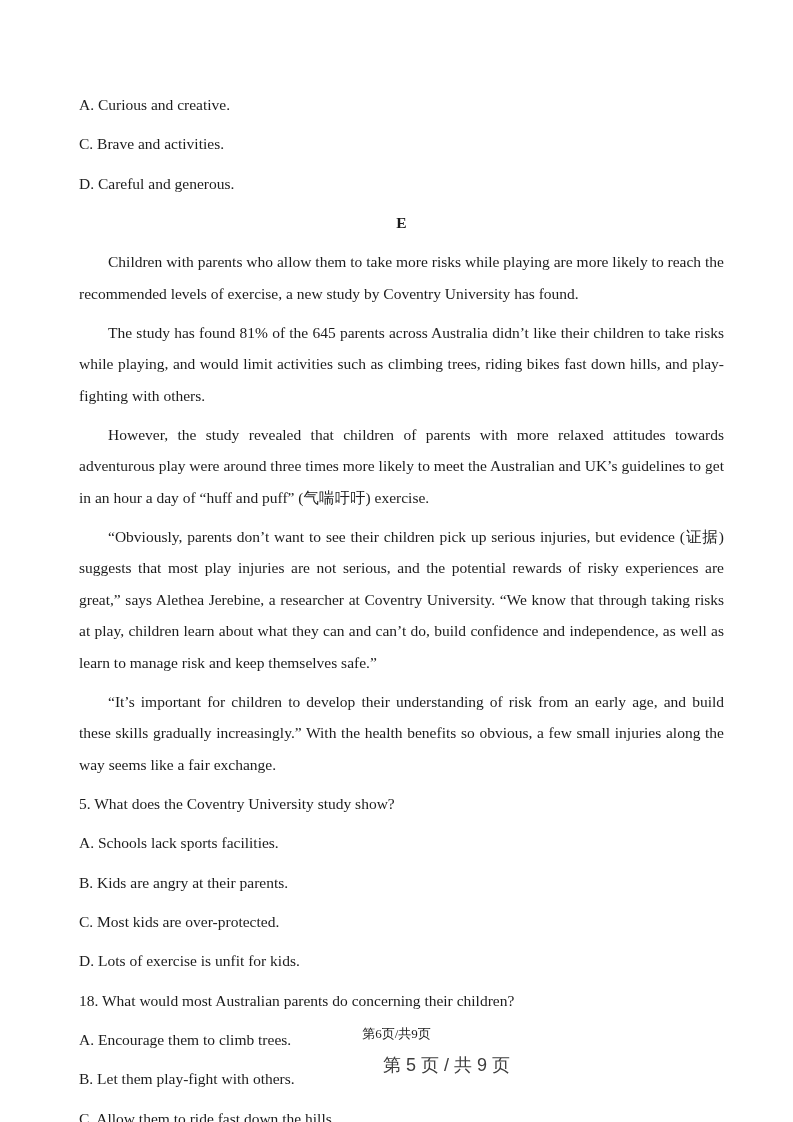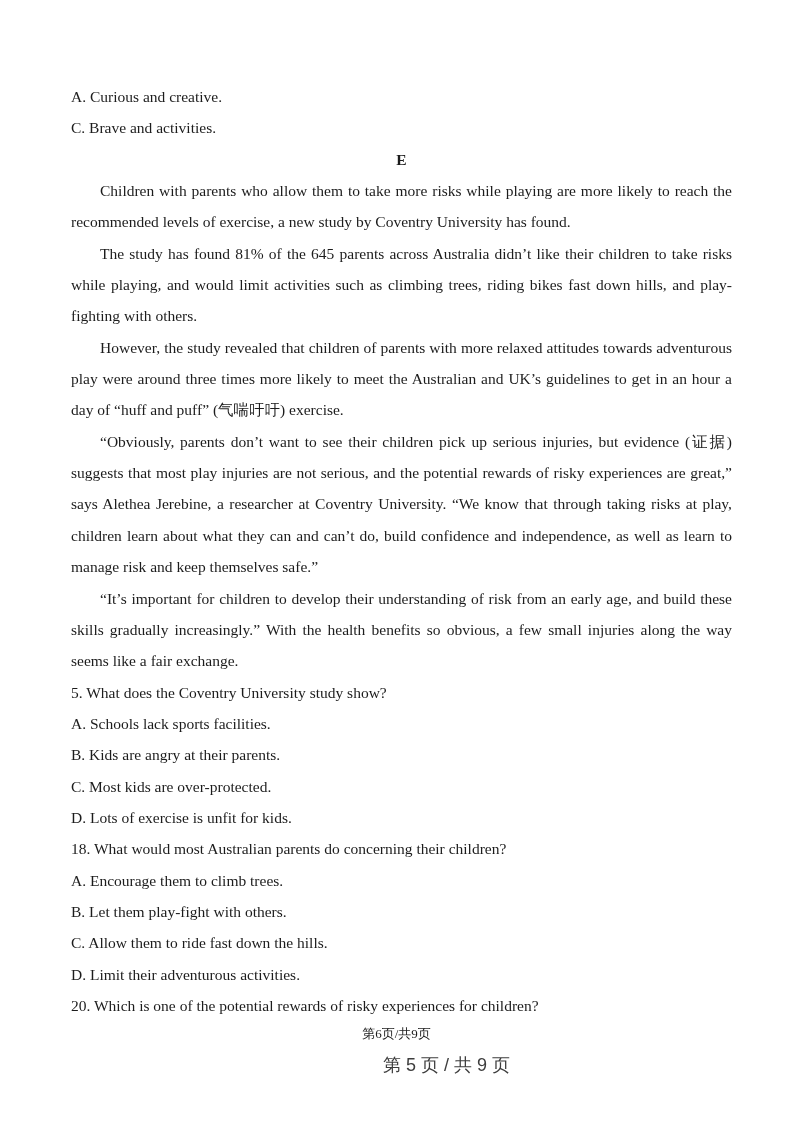--- a/index.html
+++ b/index.html
@@ -17,21 +17,21 @@
     color: #1c1c1c;
     font-size: 15.5px;
   }
   .content {
     position: absolute;
     left: 71px;
     top: 81px;
     width: 661px;
     line-height: 31.35px;
   }
-  .content p { margin: 0; }
+  .content p { margin: 8px; }
   .para {
     text-align: justify;
     text-indent: 29px;
   }
   .option, .question {
     text-align: left;
     text-indent: 0;
   }
   .heading {
     text-align: center;
@@ -58,20 +58,21 @@
   }
 </style>
 </head>
 <body>
 
 <div class="page">
   <div class="content">
 
     <p class="option">A. Curious and creative.</p>
     <p class="option">C. Brave and activities.</p>
+    <p class="option">D. Careful and generous.</p>
 
     <p class="heading">E</p>
 
     <p class="para">Children with parents who allow them to take more risks while playing are more likely to reach the recommended levels of exercise, a new study by Coventry University has found.</p>
     <p class="para">The study has found 81% of the 645 parents across Australia didn’t like their children to take risks while playing, and would limit activities such as climbing trees, riding bikes fast down hills, and play-fighting with others.</p>
     <p class="para">However, the study revealed that children of parents with more relaxed attitudes towards adventurous play were around three times more likely to meet the Australian and UK’s guidelines to get in an hour a day of “huff and puff” (气喘吁吁) exercise.</p>
     <p class="para">“Obviously, parents don’t want to see their children pick up serious injuries, but evidence (证据) suggests that most play injuries are not serious, and the potential rewards of risky experiences are great,” says Alethea Jerebine, a researcher at Coventry University. “We know that through taking risks at play, children learn about what they can and can’t do, build confidence and independence, as well as learn to manage risk and keep themselves safe.”</p>
     <p class="para">“It’s important for children to develop their understanding of risk from an early age, and build these skills gradually increasingly.” With the health benefits so obvious, a few small injuries along the way seems like a fair exchange.</p>
 
     <p class="question">5. What does the Coventry University study show?</p>

